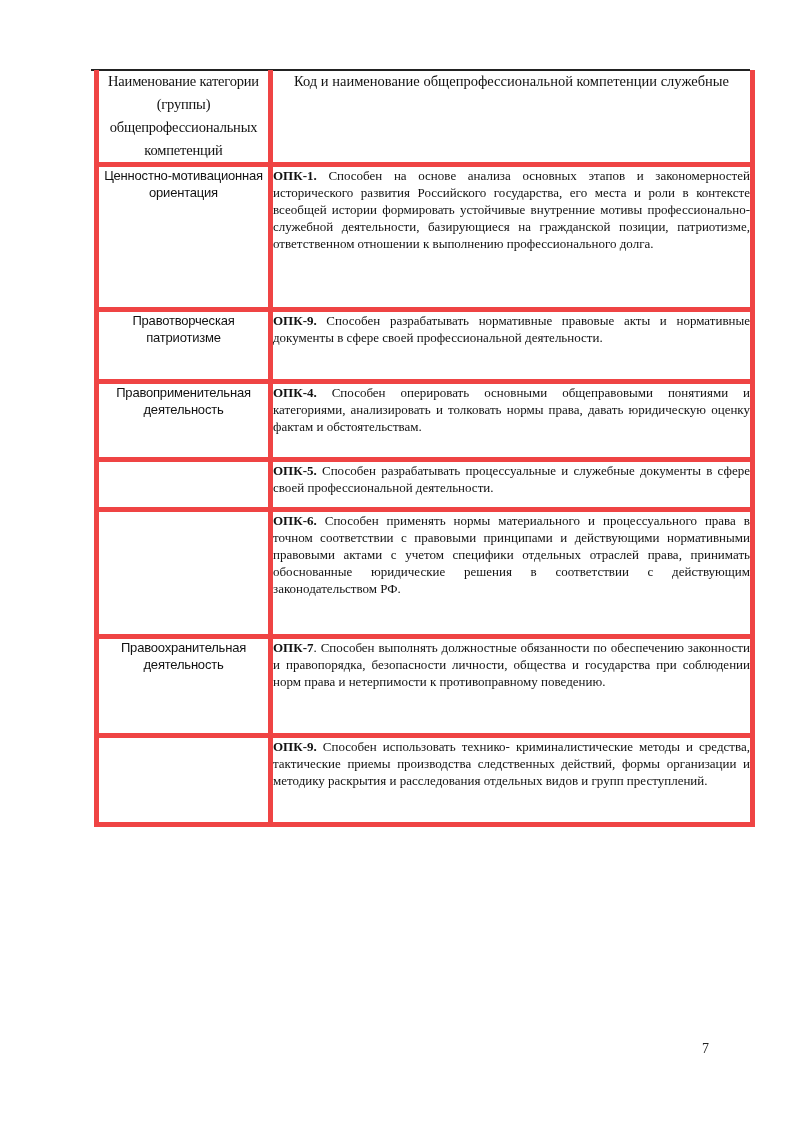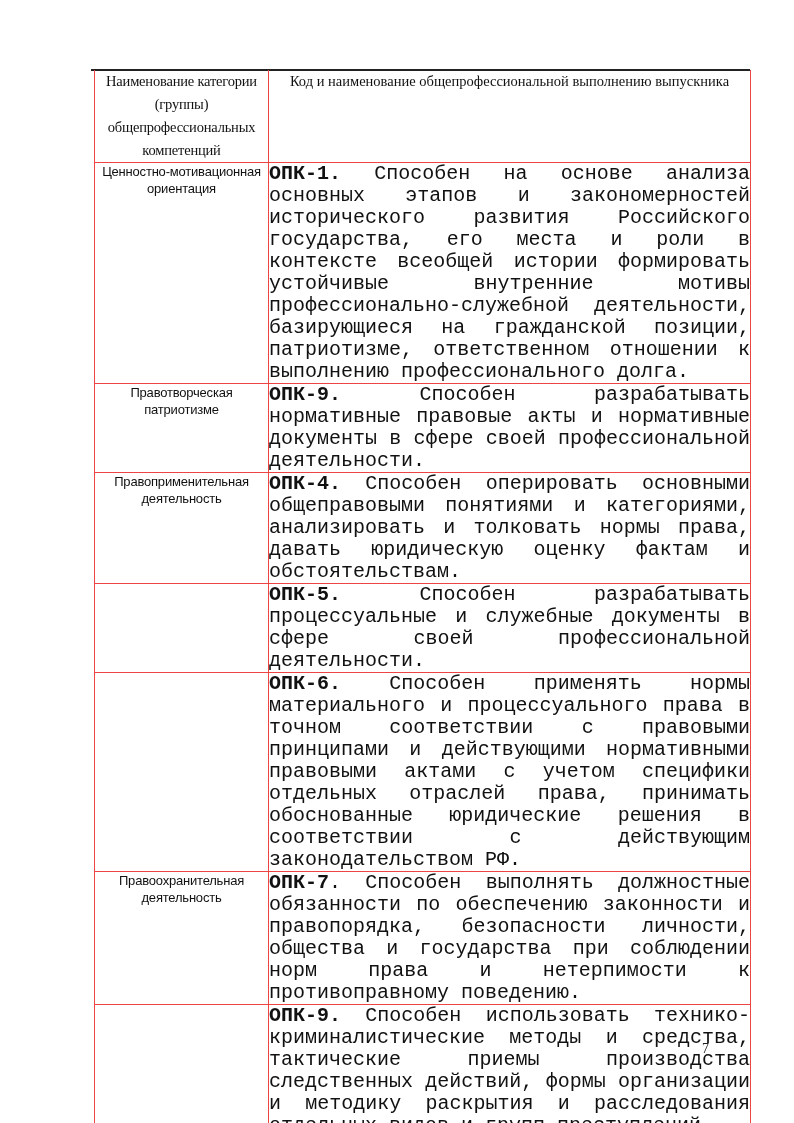--- a/index.html
+++ b/index.html
@@ -25,21 +25,21 @@
     }
     table.comp {
       position: absolute;
       left: 94px;
       top: 70px;
       width: 656px;
       border-collapse: collapse;
       table-layout: fixed;
     }
     table.comp td {
-      border: 1px solid #ef4444;
+      border: 5px solid #ef4444;
       vertical-align: top;
       padding: 0;
     }
     table.comp tr:first-child td {
       border-top: none;
     }
     col.c1 { width: 174px; }
     col.c2 { width: 482px; }
 
     .cat {
@@ -60,23 +60,23 @@
     }
     .head-code {
       font-family: "Liberation Serif", serif;
       font-size: 14.5px;
       line-height: 23px;
       padding: 29px 2px 0 2px;
       text-align: justify;
       text-align-last: center;
     }
     .desc {
-      font-family: Liberation Mono, monospace;
-      font-size: 20px;
-      line-height: 22px;
+      font-family: Liberation Serif, serif;
+      font-size: 13px;
+      line-height: 17px;
       text-align: justify;
       padding: 6px 2px 6px 1px;
     }
     .desc b {
       font-weight: bold;
     }
     .page-number {
       position: absolute;
       left: 702px;
       top: 1041px;
@@ -91,21 +91,21 @@
 <div class="top-rule"></div>
 
 <table class="comp">
   <colgroup>
       <col class="c1">
       <col class="c2">
     </colgroup>
   <tbody>
       <tr>
     <td class="head-cat">Наименование категории (группы) общепрофессиональных компетенций</td>
-    <td class="head-code">Код и наименование общепрофессиональной выполнению выпускника</td>
+    <td class="head-code">Код и наименование общепрофессиональной компетенции служебные</td>
   </tr>
   <tr style="height:145px">
     <td class="cat">Ценностно-мотивационная ориентация</td>
     <td class="desc"><b>ОПК-1.</b><span> Способен на основе анализа основных этапов и закономерностей исторического развития Российского государства, его места и роли в контексте всеобщей истории формировать устойчивые внутренние мотивы профессионально-служебной деятельности, базирующиеся на гражданской позиции, патриотизме, ответственном отношении к выполнению профессионального долга.</span></td>
   </tr>
   <tr style="height:72px">
     <td class="cat">Правотворческая патриотизме</td>
     <td class="desc"><b>ОПК-9.</b><span> Способен разрабатывать нормативные правовые акты и нормативные документы в сфере своей профессиональной деятельности.</span></td>
   </tr>
   <tr style="height:78px">

